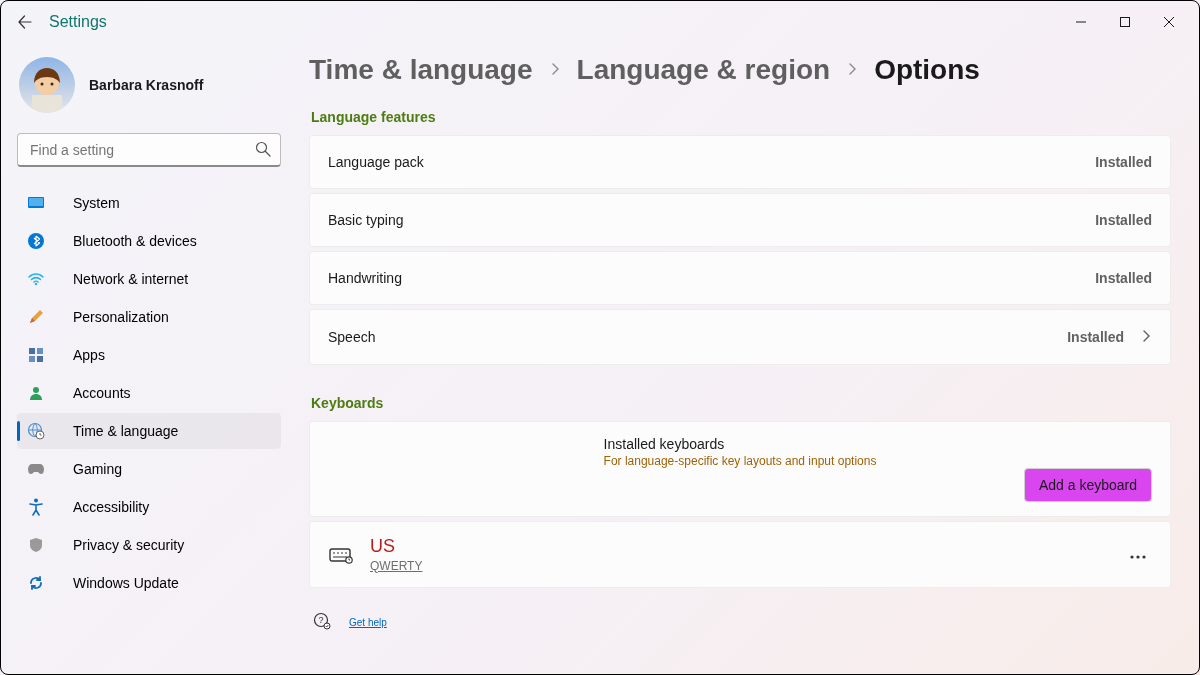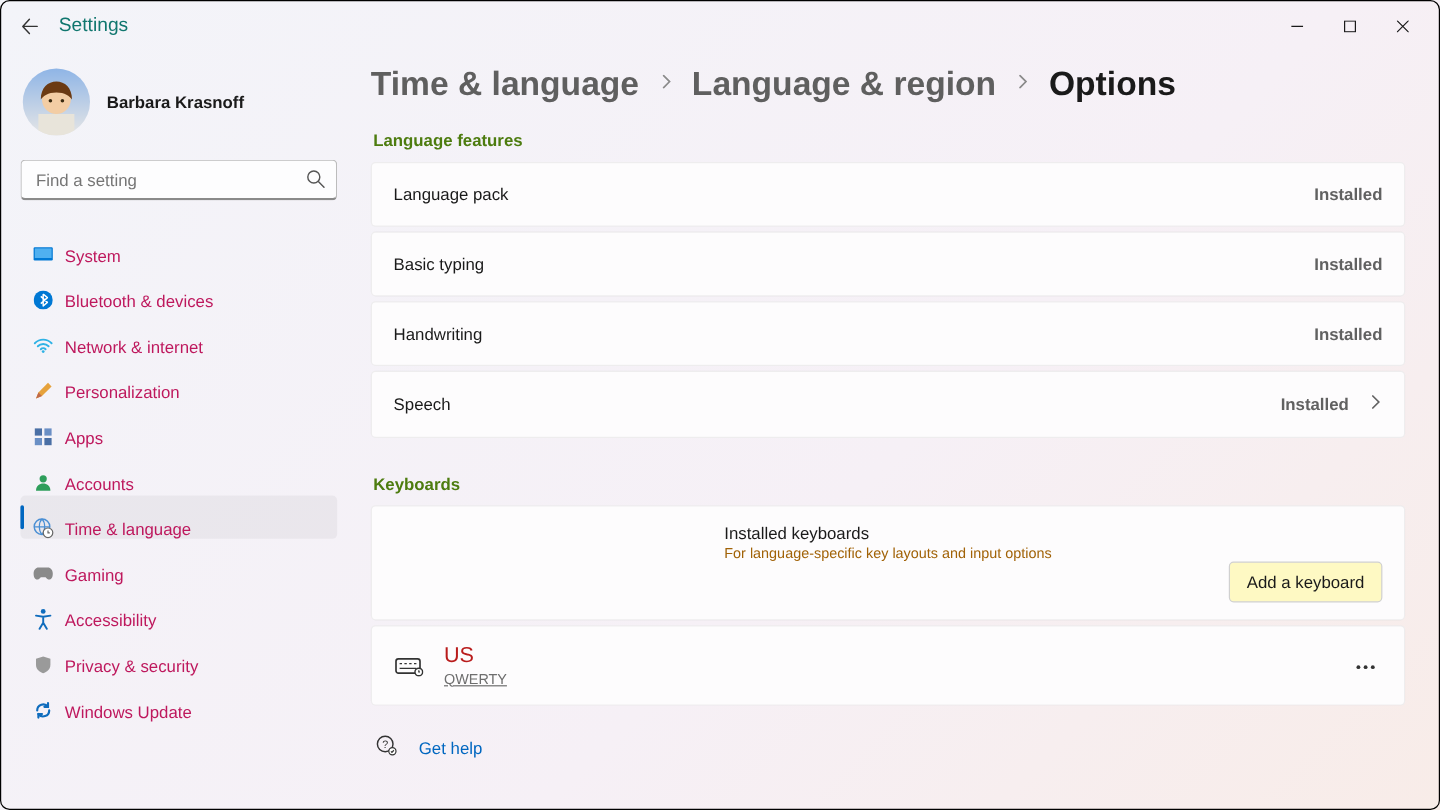--- a/index.html
+++ b/index.html
@@ -25,22 +25,22 @@
   .search-wrap { position: relative; margin-bottom: 18px; }
   .search-input {
     width: 100%; height: 34px; padding: 0 36px 0 12px; font-size: 14px;
     border: 1px solid #bcbcbc; border-bottom: 2px solid #8a8a8a; border-radius: 4px;
     background: #fdfdfe; outline: none;
   }
   .search-icon { position: absolute; right: 10px; top: 8px; pointer-events: none; }
 
   .nav { display: flex; flex-direction: column; gap: 2px; }
   .nav-item {
-    display: flex; align-items: flex-end; gap: 9px; height: 36px; padding: 0 10px;
-    border-radius: 4px; cursor: pointer; font-size: 14px; color: #be185d; position: relative;
+    display: flex; align-items: center; gap: 28px; height: 36px; padding: 0 10px;
+    border-radius: 4px; cursor: pointer; font-size: 14px; color: #000000; position: relative;
   }
   .nav-item.selected { background: rgba(0,0,0,0.045); }
   .nav-item.selected::before {
     content: ""; position: absolute; left: 0px; top: 8px; bottom: 8px; width: 3px;
     background: #0067c0; border-radius: 2px;
   }
   .nav-icon { width: 18px; height: 18px; display: flex; align-items: center; justify-content: center; flex-shrink: 0; }
 
   .main { flex: 1; padding: 10px 28px 20px 12px; overflow-y: auto; }
   .breadcrumb { display: flex; align-items: center; gap: 16px; flex-wrap: wrap; line-height: 1.2; margin-bottom: 22px; }
@@ -59,33 +59,33 @@
   .status-text { font-size: 14px; color: #616161; }
   .chev { color: #616161; }
 
   .section-gap { height: 26px; }
 
   .kb-header-card { padding: 14px 18px; flex-direction: column; }
   .kb-header-card .titles { display: flex; flex-direction: column; gap: 2px; }
   .kb-title { font-size: 14px; color: #1a1a1a; }
   .kb-sub { font-size: 12px; color: #a16207; }
   .add-btn {
-    margin-left: auto; border: 1px solid #d0d0d0; background: #fef9c3; border-radius: 4px;
+    margin-left: auto; border: 1px solid #d0d0d0; background: #d946ef; border-radius: 4px;
     padding: 8px 14px; font-size: 14px; color: #1a1a1a; cursor: pointer;
   }
 
   .kb-row { padding: 14px 18px; gap: 16px; }
   .kb-icon { width: 26px; display:flex; justify-content:center; }
   .kb-text { display:flex; flex-direction:column; gap:2px; }
   .kb-name { font-size: 18px; color:#b91c1c; }
   .kb-layout { font-size: 12px; color:#6e6e6e;text-decoration:underline; }
   .more-btn { margin-left:auto; padding: 6px; cursor:pointer; border-radius:4px; }
 
   .help-row { display:flex; align-items:center; gap:18px; margin-top: 24px; padding-left: 4px; }
-  .help-link { font-size: 14px; color: #0067c0; cursor:pointer; }
+  .help-link { font-size: 10px; color: #0067c0; cursor:pointer;text-decoration:underline; }
 </style>
 </head>
 <body>
 
 <div class="titlebar">
   <div class="back-btn">
     <svg width="16" height="16" viewBox="0 0 16 16">
         <path d="M7.5 2 2 8l5.5 6M2.5 8H14" stroke="#333" stroke-width="1.2" fill="none" stroke-linecap="round" stroke-linejoin="round"></path>
       </svg>
   </div>

